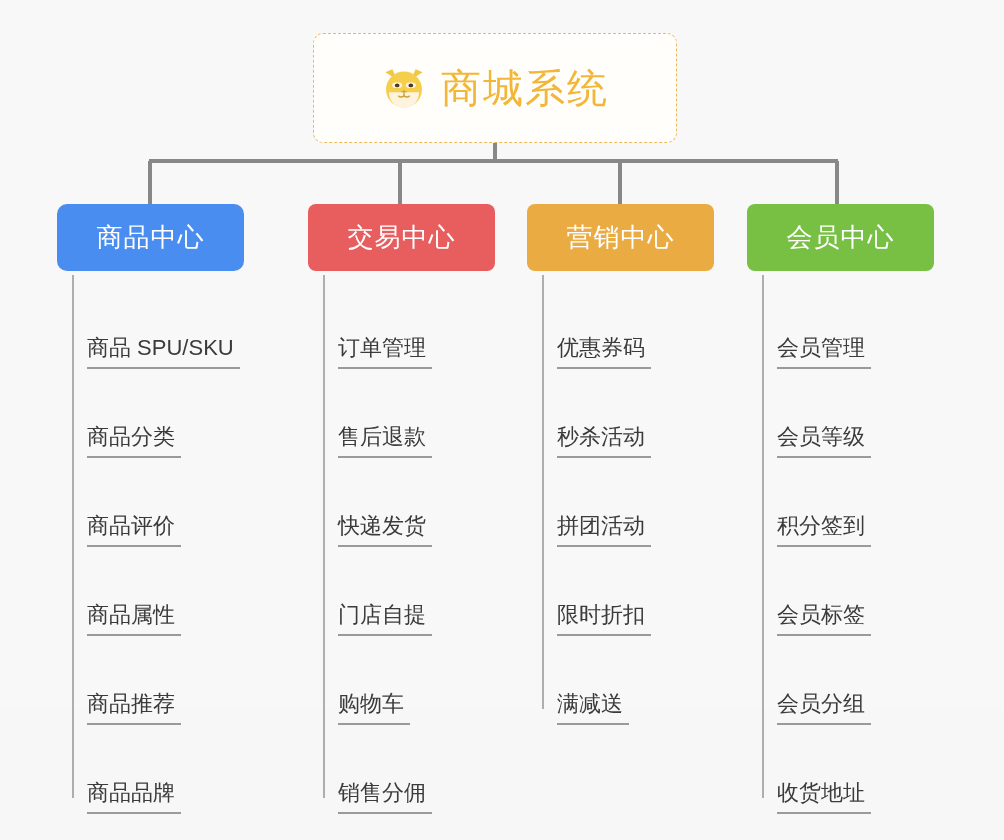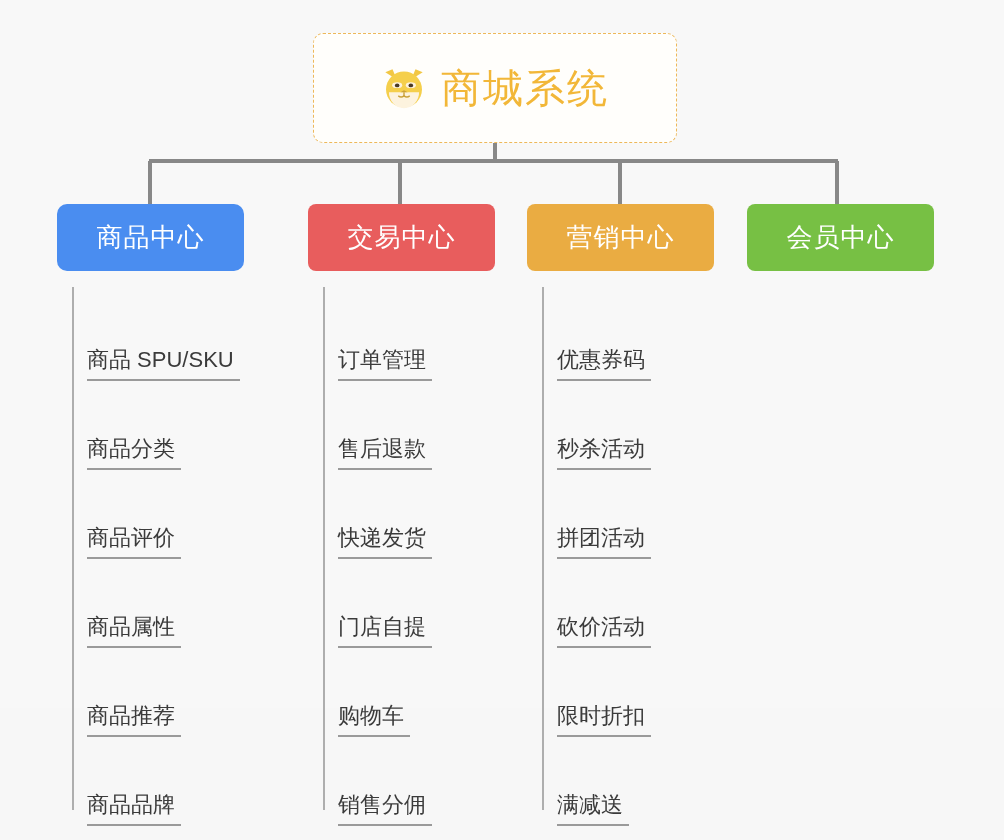--- a/index.html
+++ b/index.html
@@ -79,21 +79,21 @@
     position: relative;
     z-index: 2;
   }
   .col-1 .cat-box { width: 187px; border-radius: 10px; }
   .col-2 .cat-box { width: 187px; }
   .col-3 .cat-box { width: 187px; }
   .col-4 .cat-box { width: 187px; }
 
   .items {
     position: relative;
-    margin-top: 16px;
+    margin-top: 4px;
     padding-top: 5px;
   }
   
   .spine {
     position: absolute;
     left: 15px;
     top: 0;
     bottom: 16px;
     width: 2px;
     background: #aeaeae;
@@ -214,30 +214,48 @@
       <div class="item">
           <span class="item-label">优惠券码</span>
         </div>
       <div class="item">
           <span class="item-label">秒杀活动</span>
         </div>
       <div class="item">
           <span class="item-label">拼团活动</span>
         </div>
       <div class="item">
-          <span class="item-label">砍价活动</span>
-        </div>
-      <div class="item">
           <span class="item-label">限时折扣</span>
         </div>
       <div class="item">
           <span class="item-label">满减送</span>
         </div>
     </div>
   </div>
 
   <div class="column col-4">
     <div class="cat-box" style="background:#77c044">
       <span>会员中心</span>
     </div>
+    <div class="items">
+      <div class="spine"></div>
+      <div class="item">
+          <span class="item-label">会员管理</span>
+        </div>
+      <div class="item">
+          <span class="item-label">会员等级</span>
+        </div>
+      <div class="item">
+          <span class="item-label">积分签到</span>
+        </div>
+      <div class="item">
+          <span class="item-label">会员标签</span>
+        </div>
+      <div class="item">
+          <span class="item-label">会员分组</span>
+        </div>
+      <div class="item">
+          <span class="item-label">收货地址</span>
+        </div>
+    </div>
   </div>
 
 </div>
 
 </body></html>

